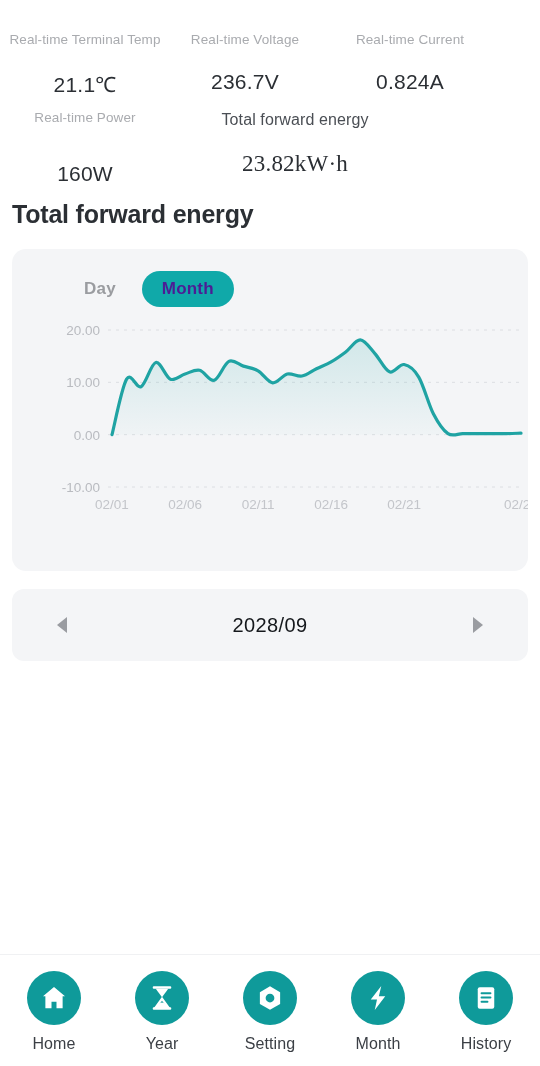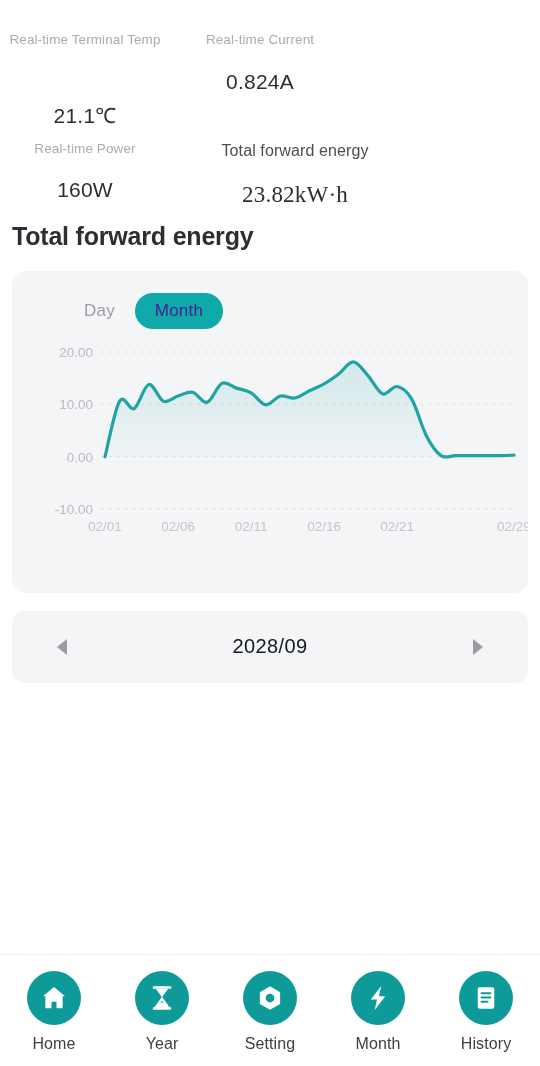--- a/index.html
+++ b/index.html
@@ -48,24 +48,24 @@
     color: #2b2f34;
     margin-top: 20px;
     letter-spacing: 0.2px;
   }
   .metric-value.big {
     font-size: 23px;
     font-family: Liberation Serif, serif;
   }
 
   
-  .m-temp    { width: 170px; gap: 31px; }
+  .m-temp    { width: 170px; }
   .m-volt    { width: 150px; }
   .m-curr    { width: 180px; }
-  .m-power   { width: 170px; }
+  .m-power   { width: 170px; gap: 15px; }
   .m-total   { width: 250px; }
 
   
   .section-title {
     font-size: 25px;
     font-weight: bold;
     color: #2b2f34;
     padding: 14px 0 0 12px;
     letter-spacing: -0.2px;
   }
@@ -76,37 +76,39 @@
     background: #f4f5f7;
     border-radius: 14px;
     height: 322px;
     position: relative;
     overflow: hidden;
   }
 
   .tabs {
     display: flex;
     align-items: center;
+    gap: 6px;
     padding: 22px 0 0 52px;
+    font-weight: bold;
   }
   .tab {
     font-size: 17px;
     color: #9a9ca0;
     padding: 8px 20px;
     border-radius: 18px;
     letter-spacing: 0.2px;
   }
   .tab.active {
     background: #10a9a9;
     color: #4c1d95;
   }
 
   .plot {
     position: absolute;
-    left: 0;
+    left: 7px;
     top: 62px;
     width: 516px;
     height: 260px;
   }
   .plot svg { display: block; }
 
   .ytick {
     font-size: 13.5px;
     fill: #b9bbc0;
     font-family: "Liberation Sans", sans-serif;
@@ -181,20 +183,24 @@
 </style>
 </head>
 <body>
 
 <div class="metrics">
 
   <div class="metric-row row-1">
     <div class="metric m-temp">
       <div class="metric-label">Real-time Terminal Temp</div>
       <div class="metric-value">21.1℃</div>
+    </div>
+    <div class="metric m-volt">
+      <div class="metric-label">Real-time Voltage</div>
+      <div class="metric-value">236.7V</div>
     </div>
     <div class="metric m-curr">
       <div class="metric-label">Real-time Current</div>
       <div class="metric-value">0.824A</div>
     </div>
   </div>
 
   <div class="metric-row row-2">
     <div class="metric m-power">
       <div class="metric-label">Real-time Power</div>

